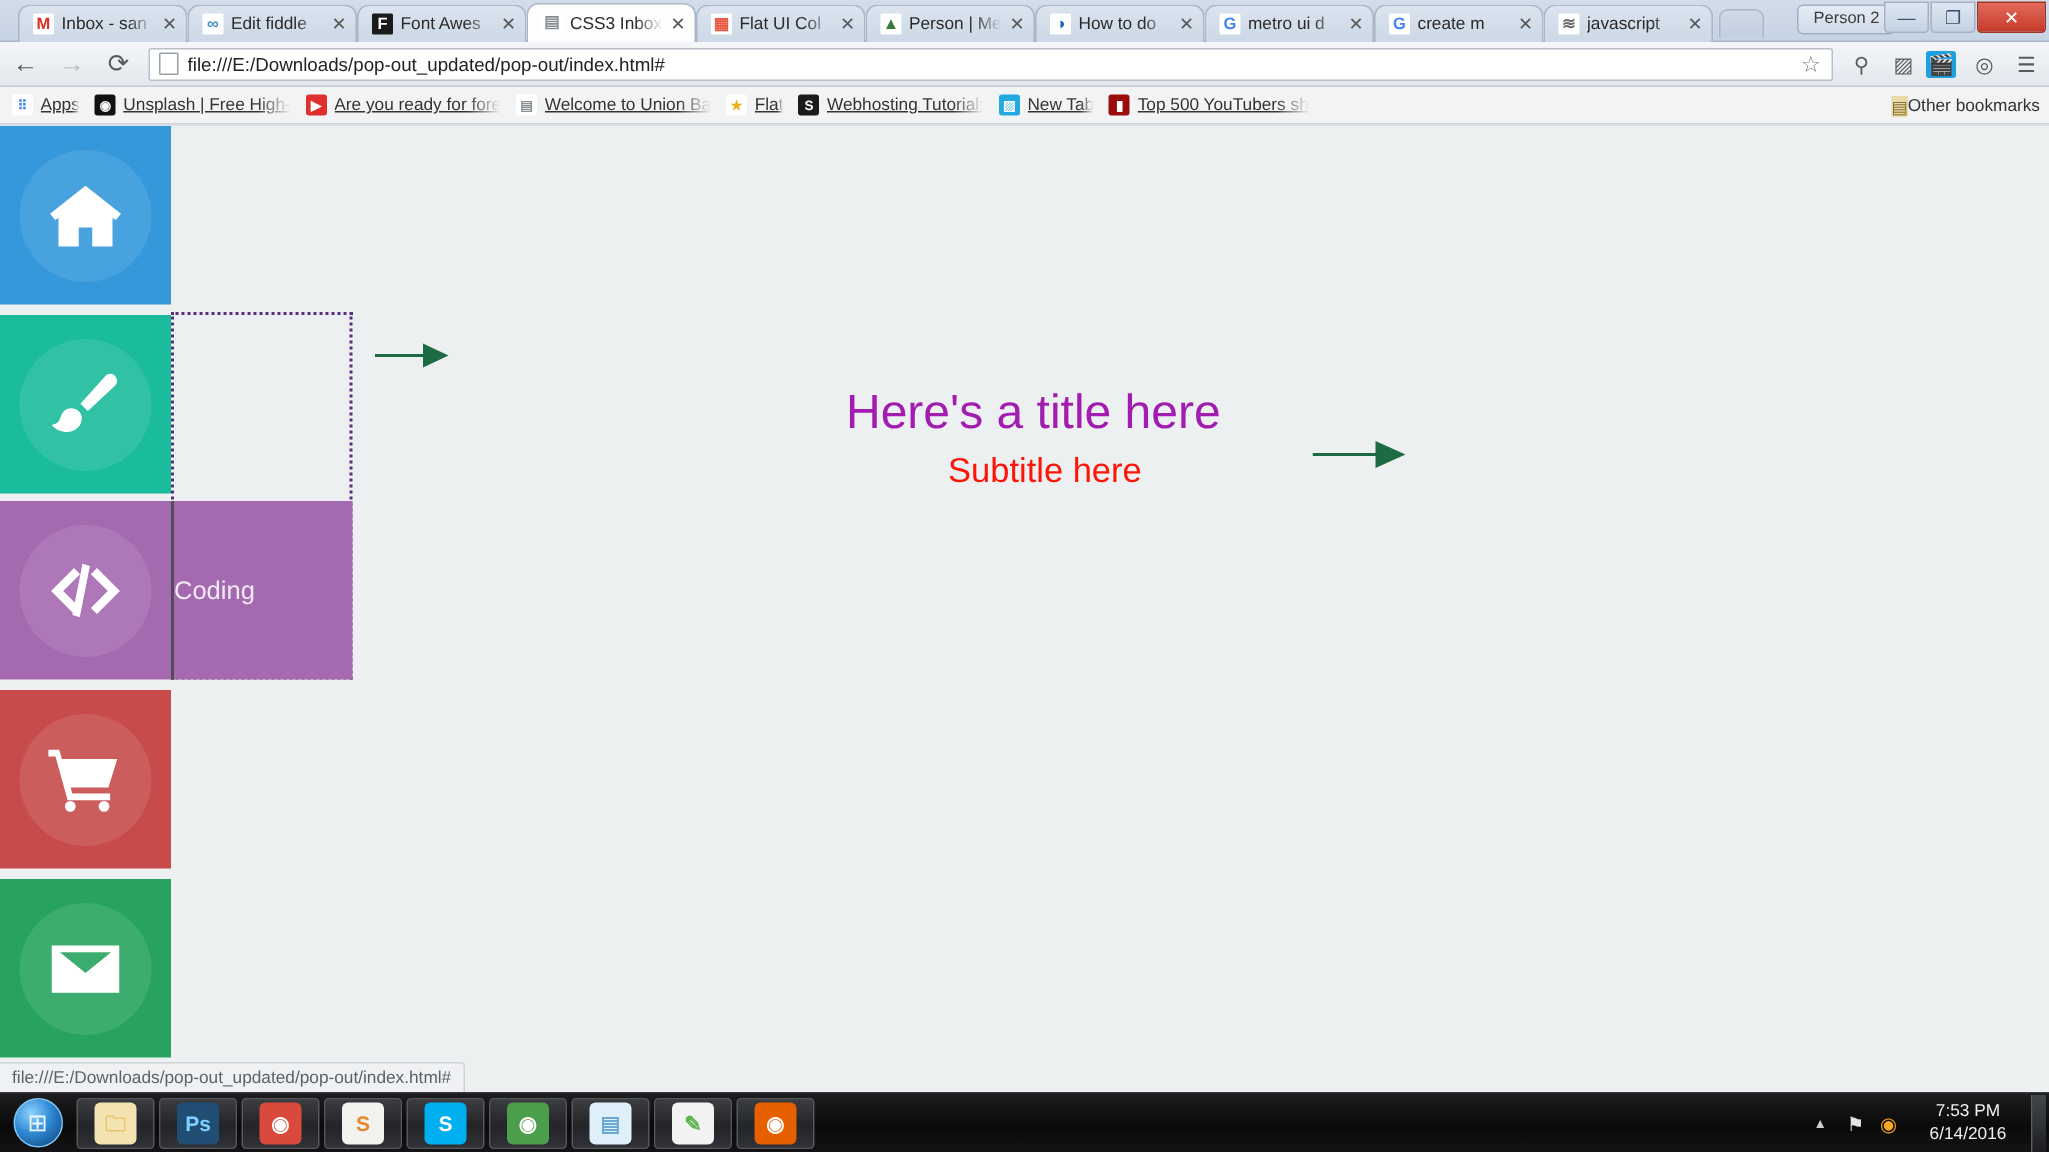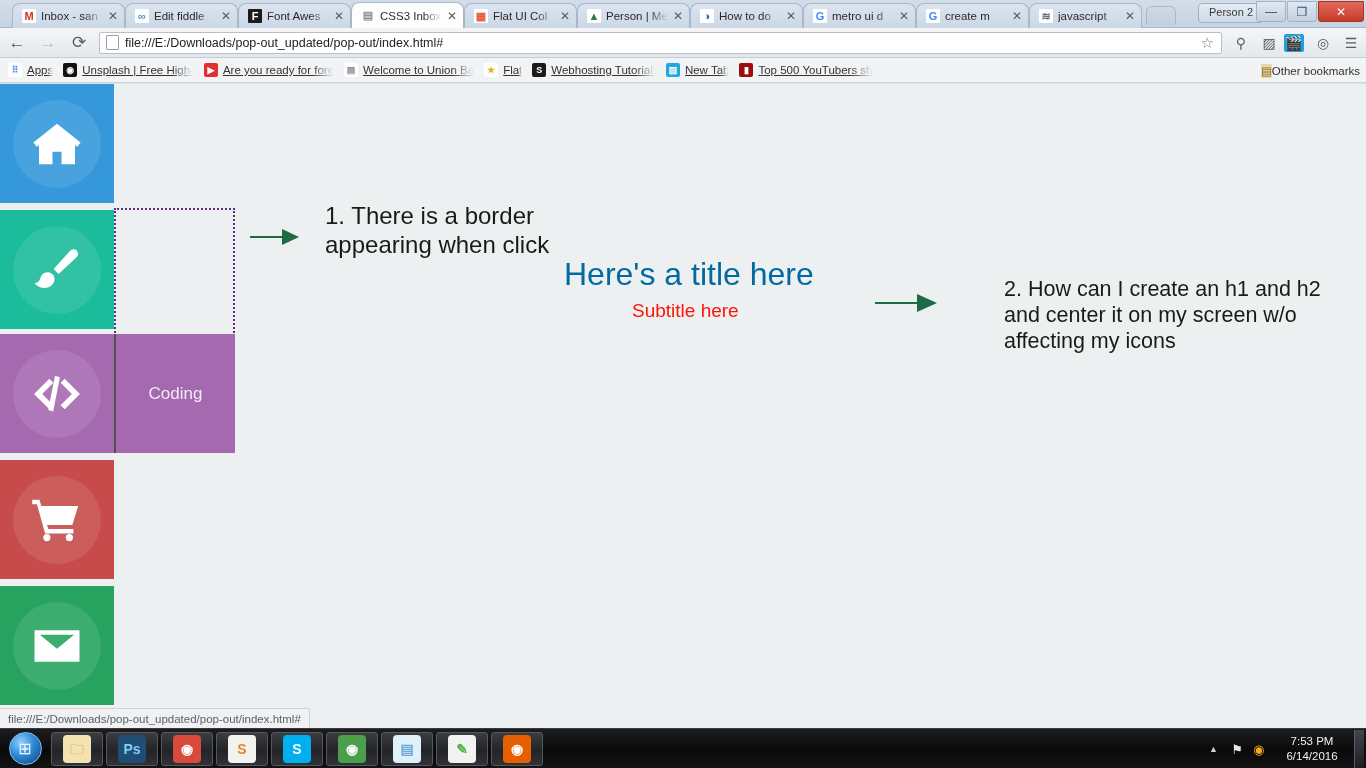--- a/index.html
+++ b/index.html
@@ -153,35 +153,35 @@
   }
   .tile svg { width: 54px; height: 54px; fill: #fff; }
   .focus-ring {
     position: absolute; left: 114px; top: 124px; width: 121px; height: 245px;
     border: 2px dotted #5b2d82;
   }
   .coding-panel {
     position: absolute; left: 114px; top: 250px; width: 121px; height: 119px;
     background: #a569b0;
     border-left: 2px solid #4f4f55;
-    display: flex; align-items: center; justify-content: center;
+    display: flex; align-items: center; justify-content: flex-start;
     color: #f3e9f6; font-size: 17px;
   }
 
   
   .anno { position: absolute; color: #1a1a1a; line-height: 1.22; }
   .anno1 { left: 325px; top: 117px; font-size: 24px; width: 250px; }
   .anno2 { left: 1004px; top: 192px; font-size: 21.5px; width: 330px; }
   .title-red {
     position: absolute; left: 564px; top: 172px;
-    font-size: 32px; color: #0369a1; white-space: nowrap;
+    font-size: 32px; color: #a21caf; white-space: nowrap;
   }
   .sub-red {
     position: absolute; left: 632px; top: 216px;
-    font-size: 19px; color: #ff1507; white-space: nowrap;
+    font-size: 23px; color: #ff1507; white-space: nowrap;
   }
   .arrow { position: absolute; }
   .arrow svg { display: block; }
 
   
   .statusbar {
     position: absolute; left: 0; top: 708px; height: 20px; max-width: 455px;
     background: #eff1f2; border: 1px solid #cfd3d6; border-left: none; border-bottom: none;
     border-radius: 0 3px 0 0;
     display: flex; align-items: center; padding: 0 8px;
@@ -413,31 +413,29 @@
 
       <div class="coding-panel">
         <span>Coding</span>
       </div>
 
       <div class="arrow" style="left:250px;top:140px;">
         <svg width="50" height="26" viewBox="0 0 50 26">
           <path d="M0 12h32v-7l17 8-17 8v-7H0z" fill="#1d6b43"></path>
         </svg>
       </div>
-      <div class="anno anno1">1. There is a border appearing when click</div>
 
       <div class="title-red">Here's a title here</div>
       <div class="sub-red">Subtitle here</div>
 
       <div class="arrow" style="left:875px;top:205px;">
         <svg width="62" height="28" viewBox="0 0 62 28">
           <path d="M0 13h42v-8l20 9-20 9v-8H0z" fill="#1d6b43"></path>
         </svg>
       </div>
-      <div class="anno anno2">2. How can I create an h1 and h2 and center it on my screen w/o affecting my icons</div>
     </div>
 
     <div class="statusbar">
       <span>file:///E:/Downloads/pop-out_updated/pop-out/index.html#</span>
     </div>
   </div>
 
   <div class="taskbar">
     <div class="start-orb">
       <div class="orb">

